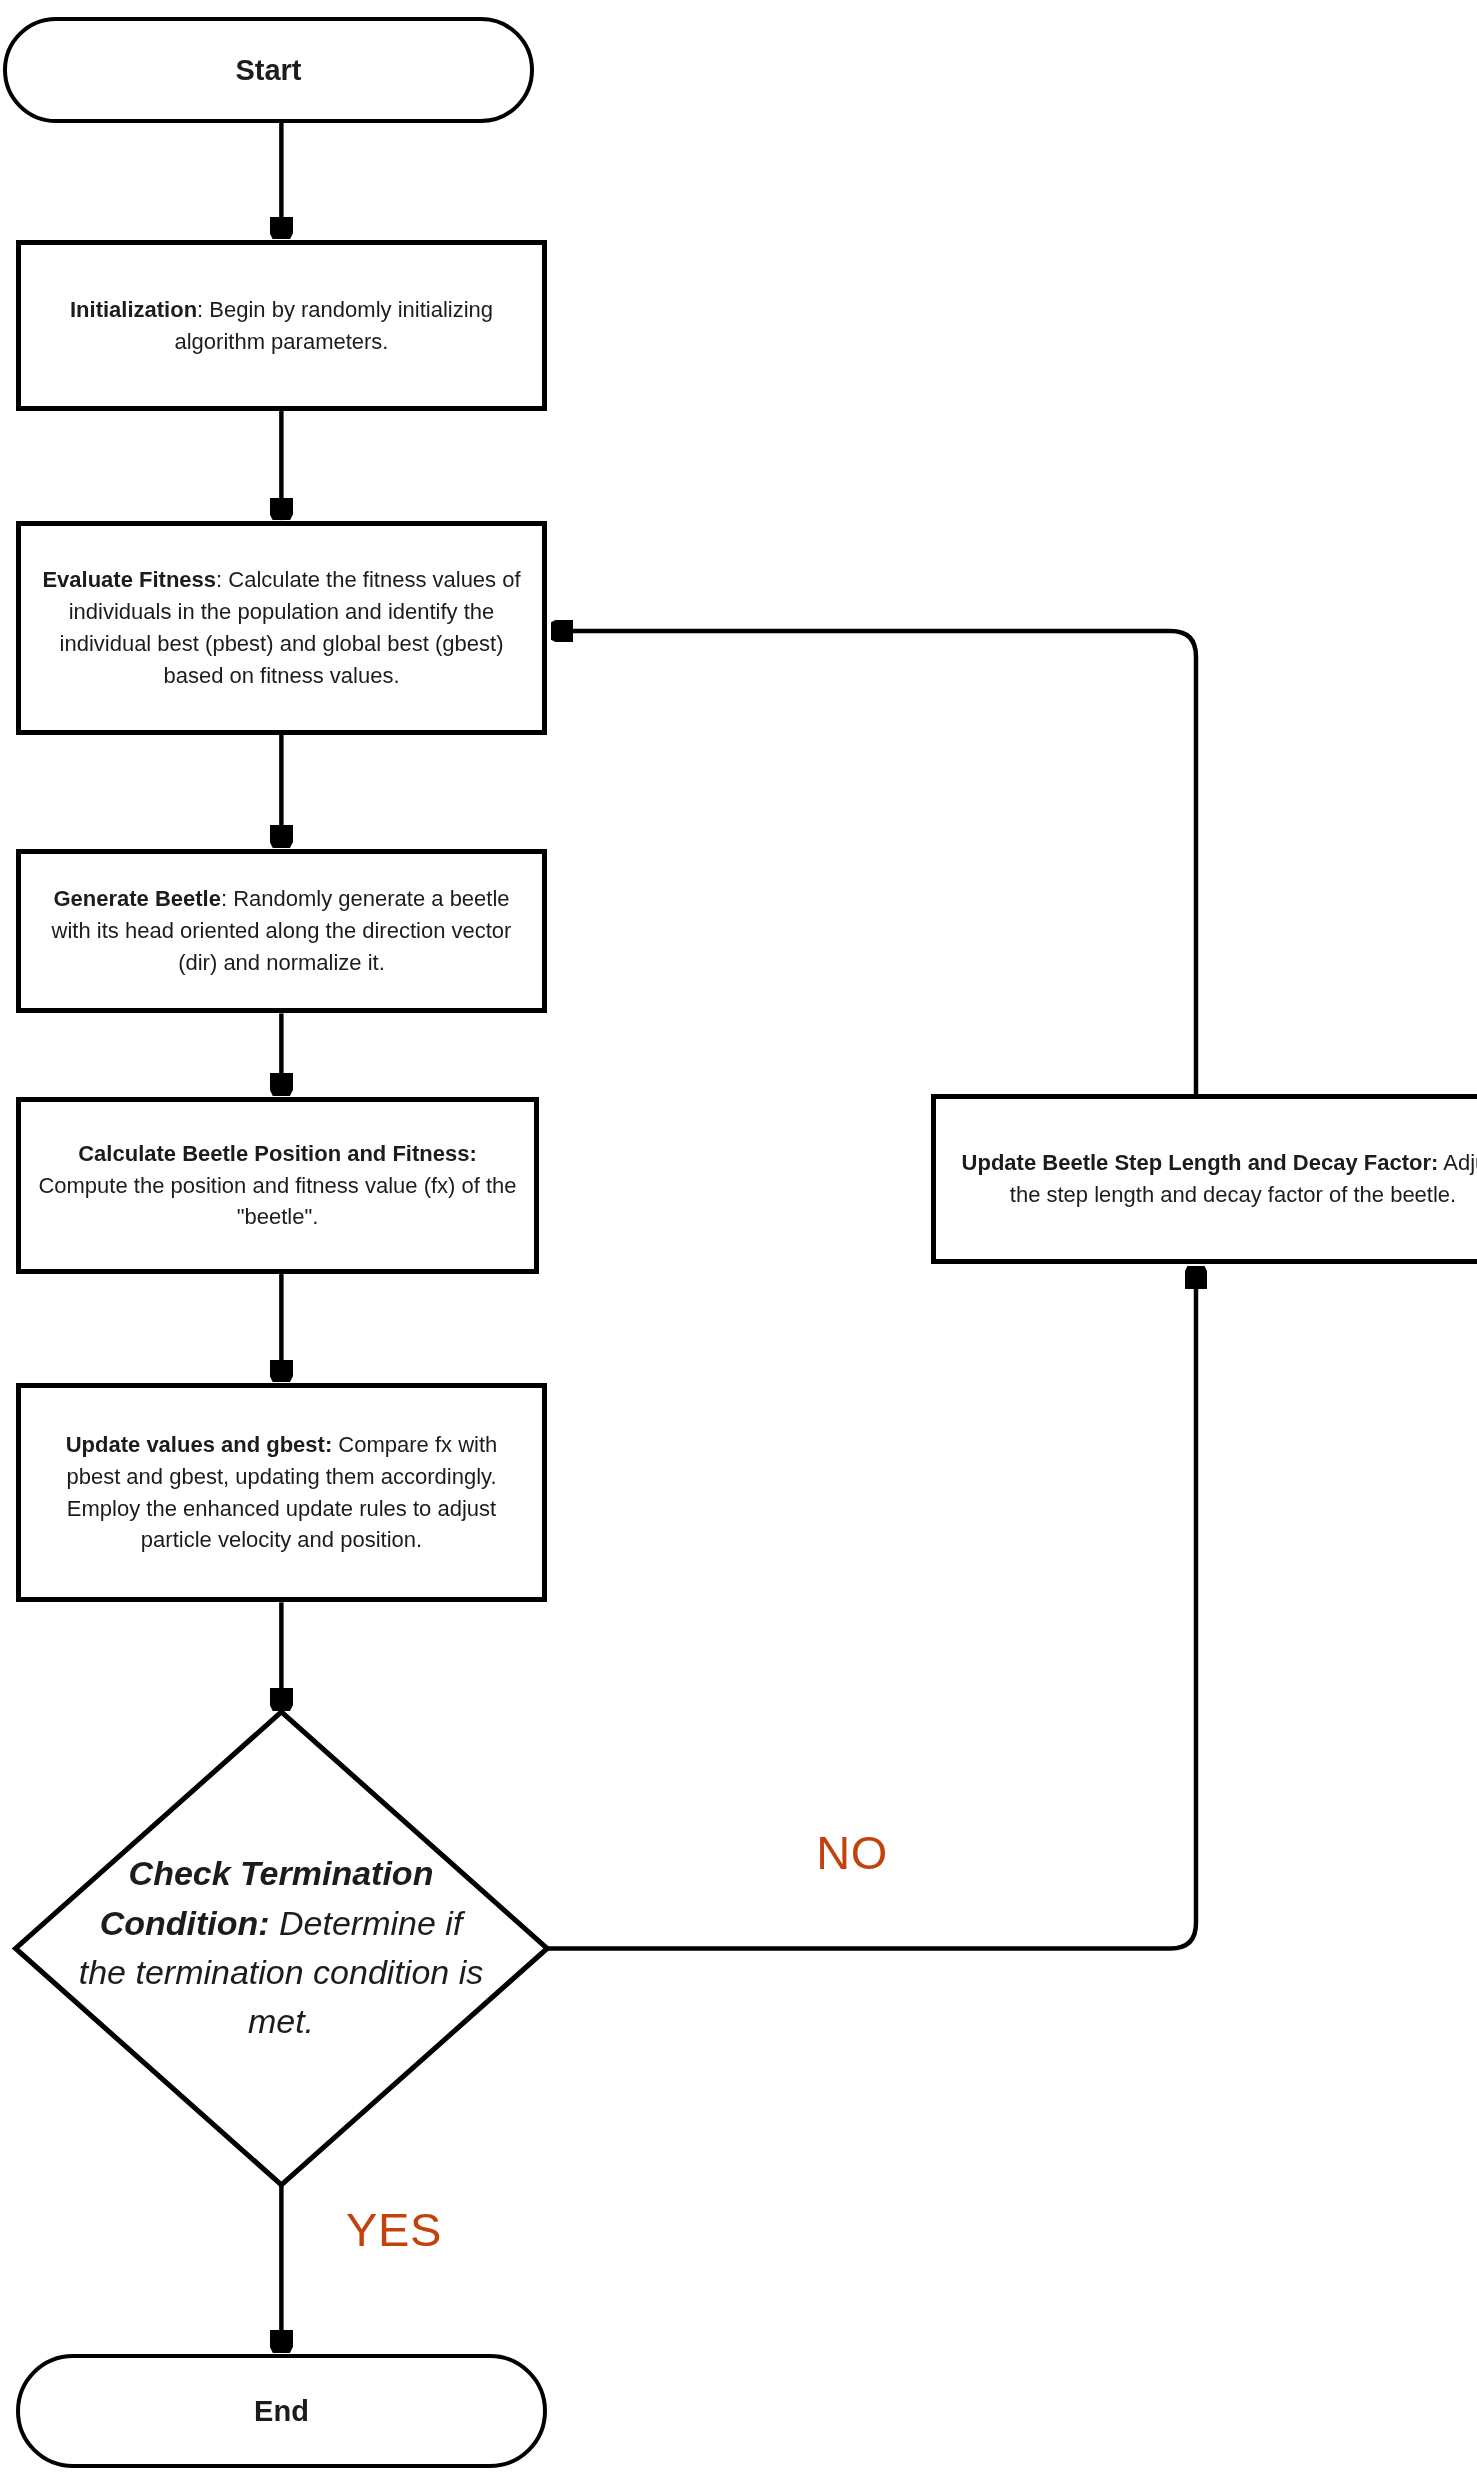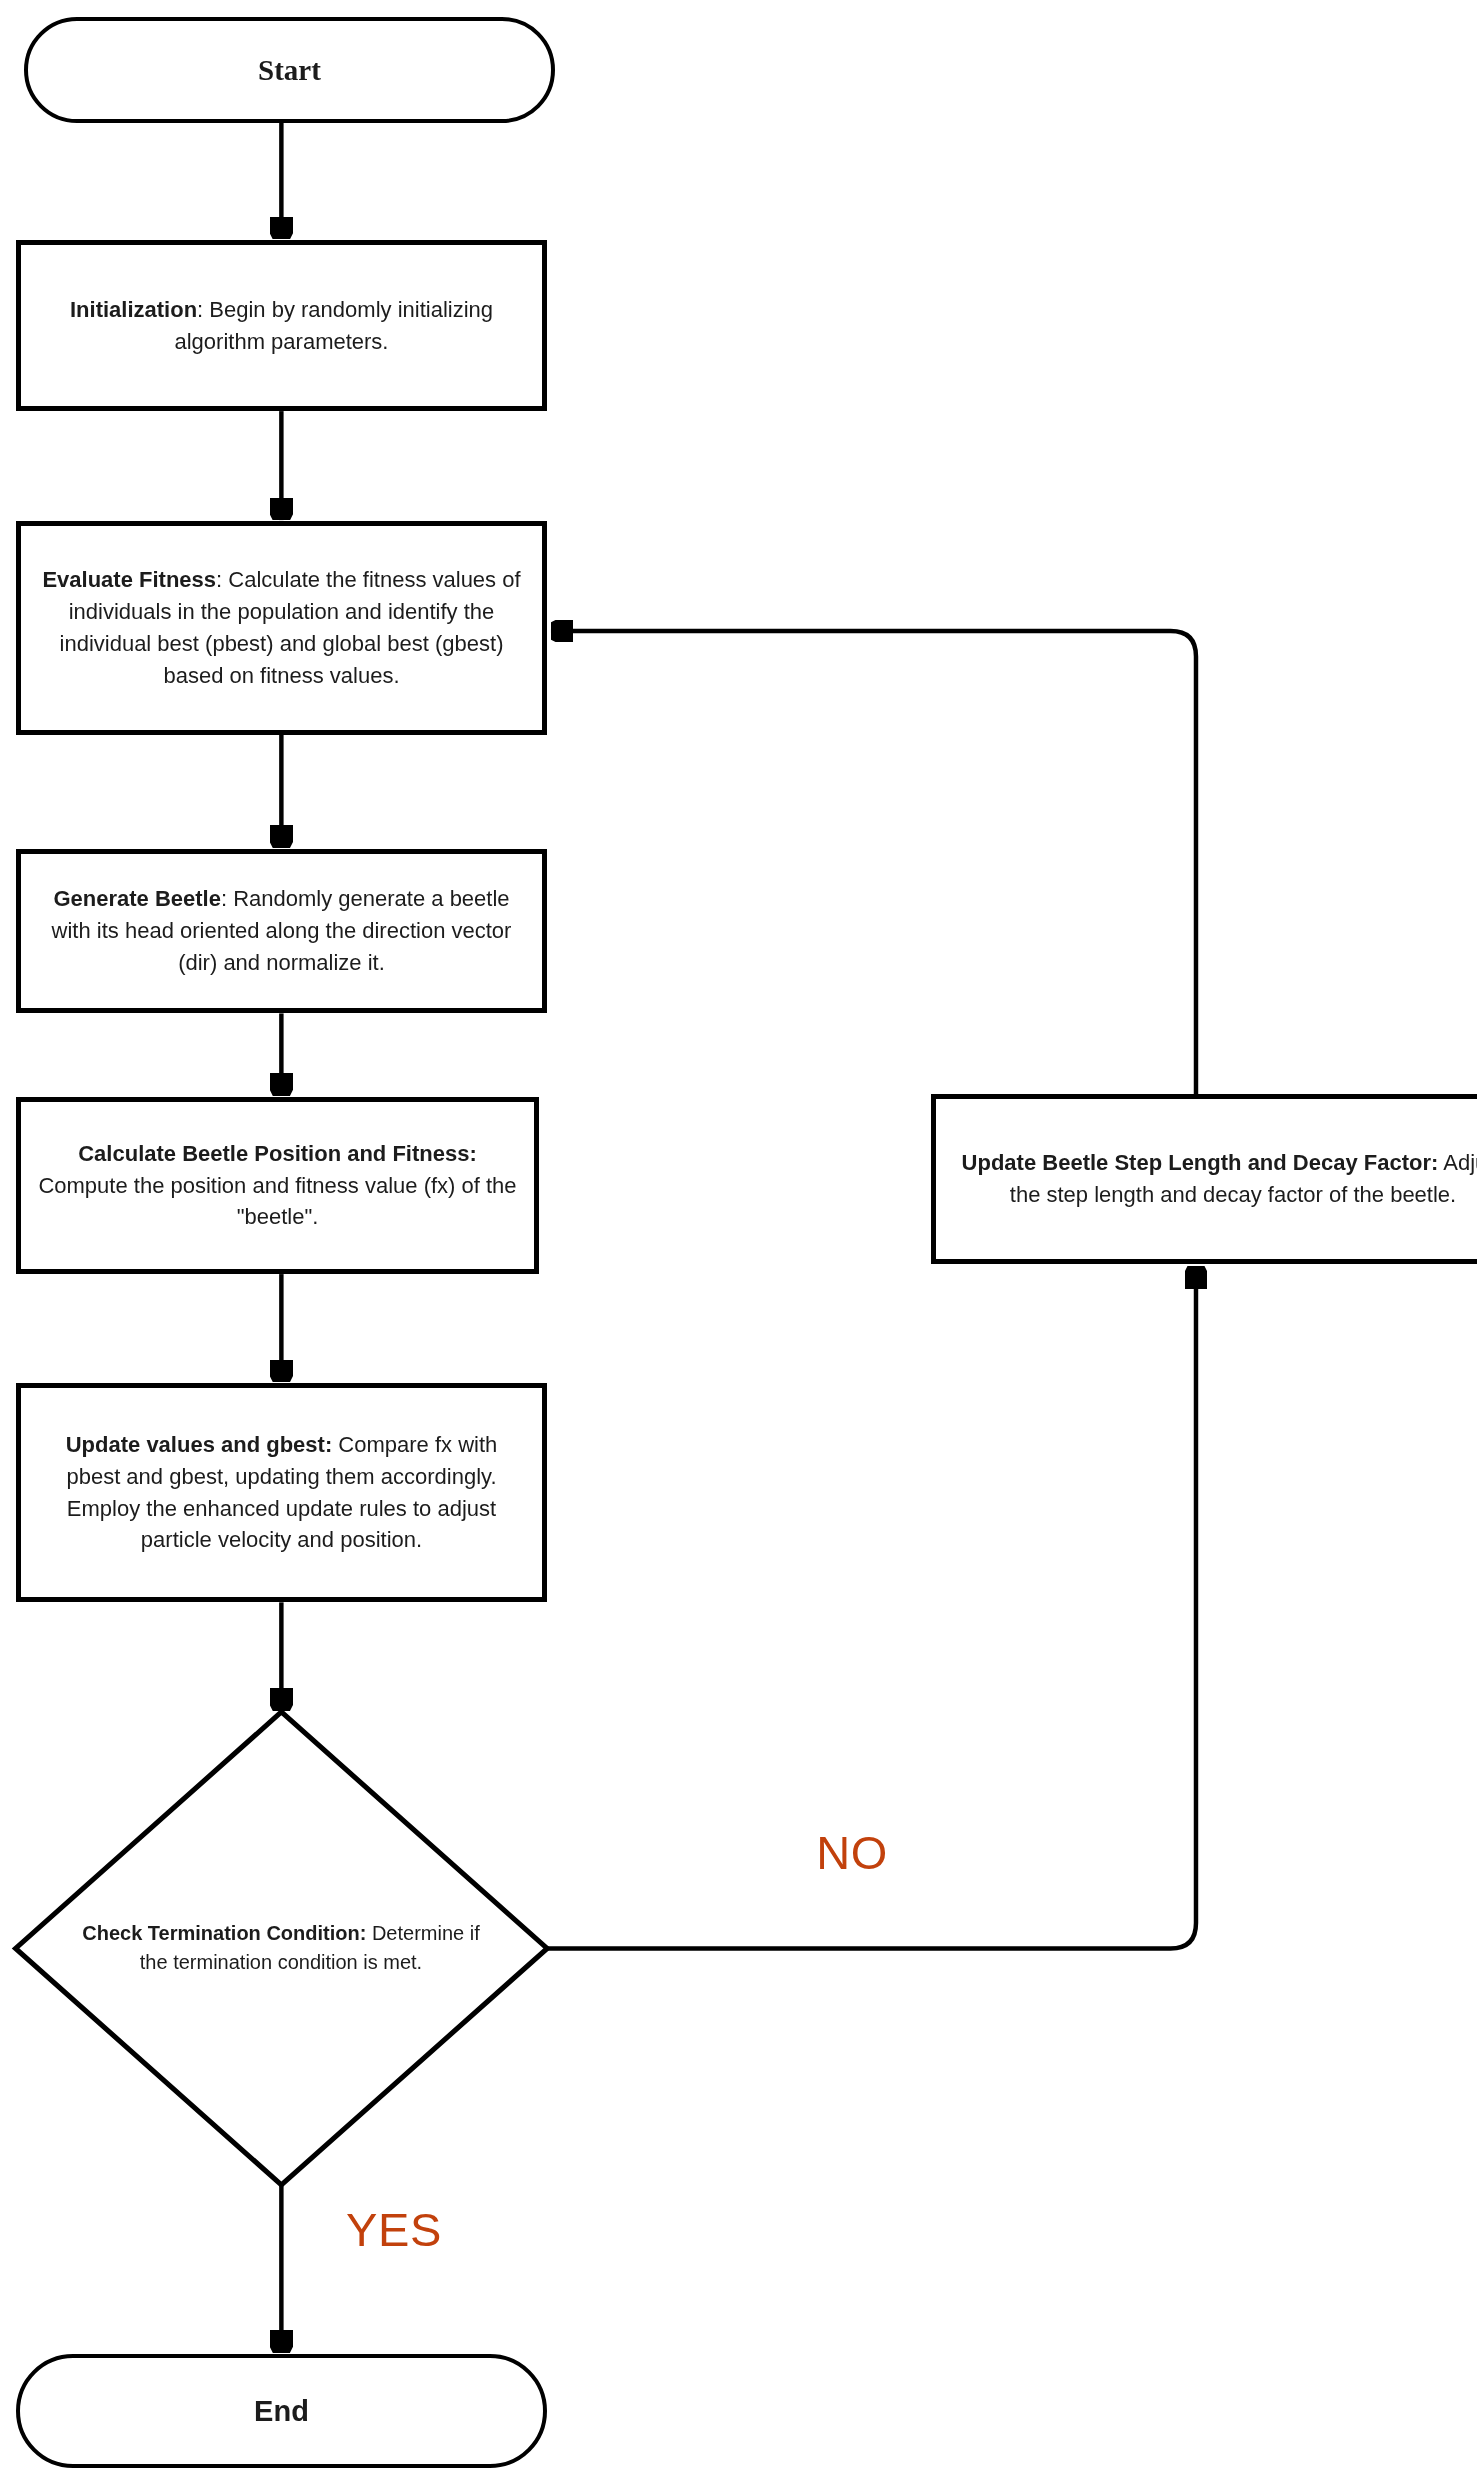--- a/index.html
+++ b/index.html
@@ -24,29 +24,29 @@
     padding:6.4px 15.3px;
   }
   .rect{border:5.1px solid #000000;}
   .terminator{border:4.5px solid #000000;font-weight:bold;font-size:29px;}
   .b{font-weight:bold;}
   .diamond-text{
     position:absolute;
     background:transparent;
     display:flex;align-items:center;justify-content:flex-start;
     text-align:center;color:#1c1c1c;
-    font-size:20px;line-height:1.45;
+    font-size:34px;line-height:1.45;font-style:italic;
   }
   .decision-label{
     position:absolute;
     transform:translate(-50%,-50%);
     font-size:47px;color:#c2410c;letter-spacing:0.6px;
   }
   
-  #n-start{left:24px;top:17px;width:531px;height:106px;border-radius:53px;font-family:Liberation Serif, serif;}
+  #n-start{left:3px;top:17px;width:531px;height:106px;border-radius:53px;}
   #n-init{left:16px;top:240px;width:531px;height:171px;}
   #n-eval{left:16px;top:521px;width:531px;height:214px;}
   #n-gen{left:16px;top:849px;width:531px;height:164px;}
   #n-calc{left:16px;top:1097px;width:523px;height:177px;}
   #n-upbest{left:16px;top:1383px;width:531px;height:219px;}
   #n-ustep{left:931px;top:1094px;width:604px;height:170px;}
   #n-end{left:16px;top:2354px;width:531px;height:114px;border-radius:57px;}
   #n-check{left:77px;top:1829px;width:408px;height:238px;}
   #lbl-no{left:852px;top:1852px;}
   #lbl-yes{left:394px;top:2229px;}

